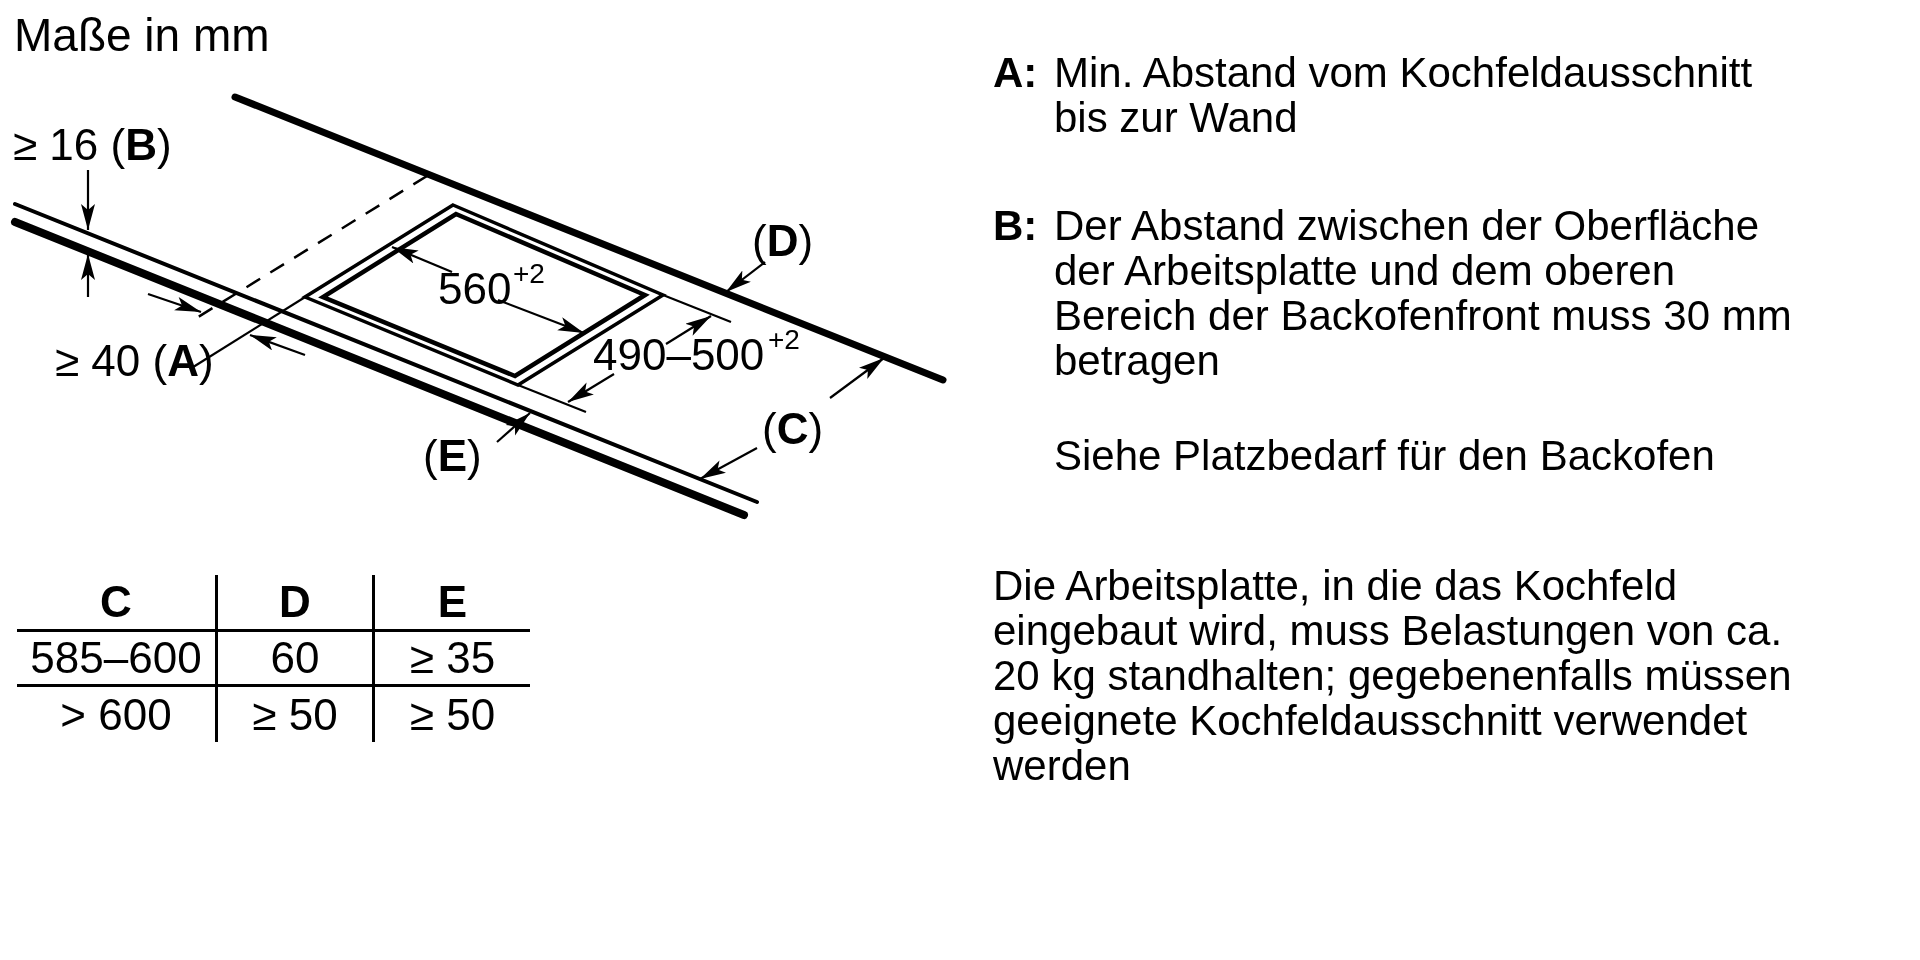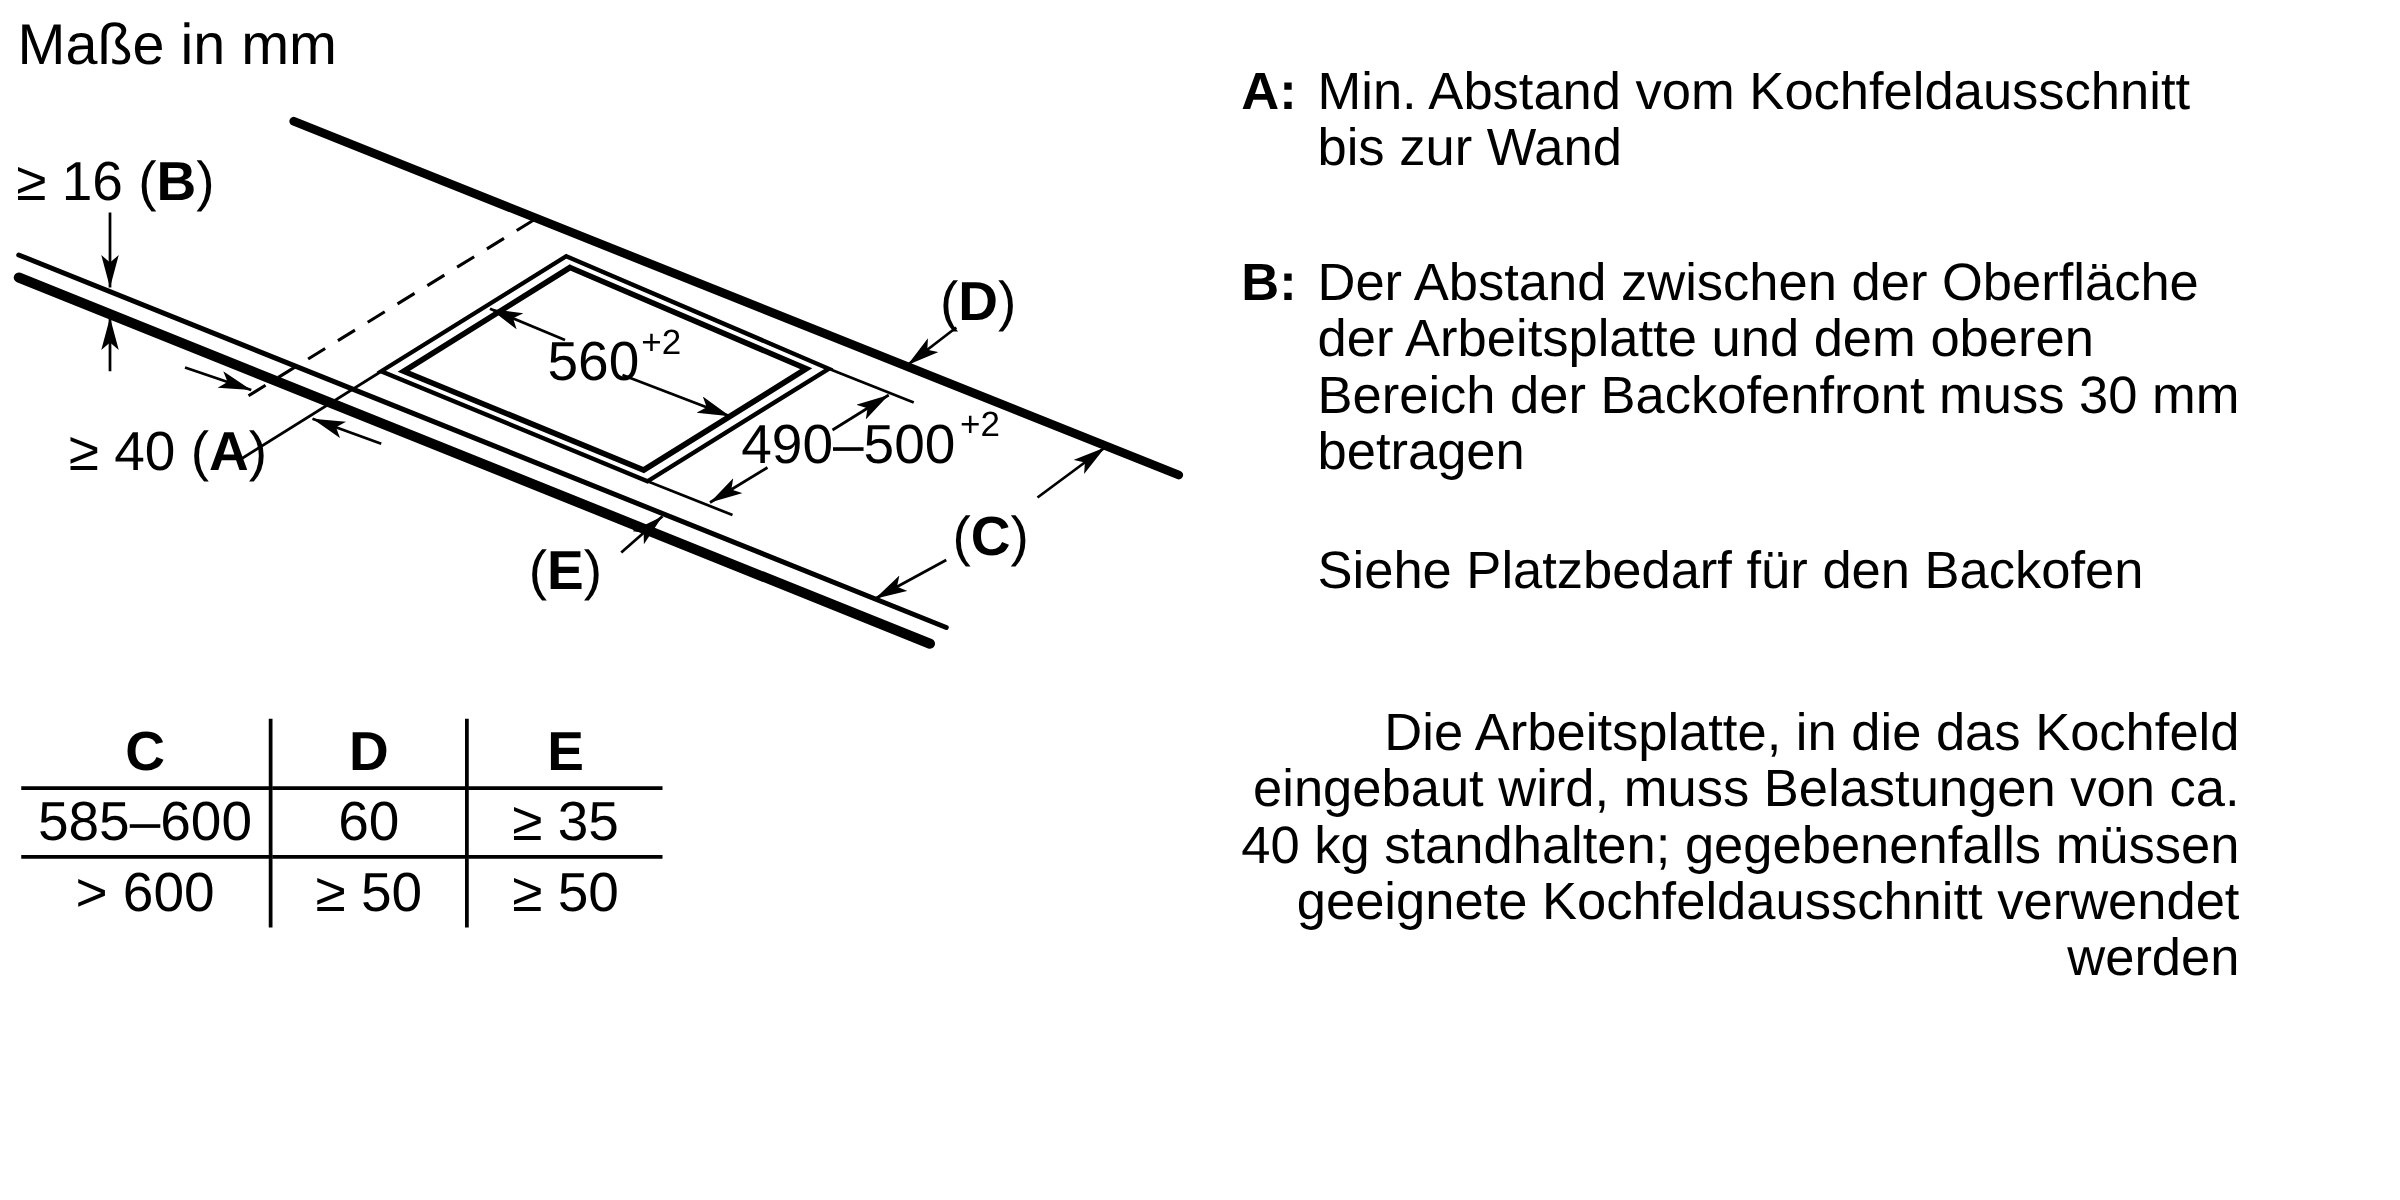--- a/index.html
+++ b/index.html
@@ -129,22 +129,22 @@
     <div class="note" style="top:203px;">
       <span class="note-label">B:</span>
       <div class="nline">Der Abstand zwischen der Oberfläche</div>
       <div class="nline">der Arbeitsplatte und dem oberen</div>
       <div class="nline">Bereich der Backofenfront muss 30 mm</div>
       <div class="nline">betragen</div>
     </div>
 
     <div class="plain" style="left:61px;top:433px;">Siehe Platzbedarf für den Backofen</div>
 
-    <div class="plain" style="left:0;top:563px;text-align:right;">
+    <div class="plain" style="left:0;top:563px;">
       <div class="nline">Die Arbeitsplatte, in die das Kochfeld</div>
       <div class="nline">eingebaut wird, muss Belastungen von ca.</div>
-      <div class="nline">40 kg standhalten; gegebenenfalls müssen</div>
+      <div class="nline">20 kg standhalten; gegebenenfalls müssen</div>
       <div class="nline">geeignete Kochfeldausschnitt verwendet</div>
       <div class="nline">werden</div>
     </div>
 
   </div>
 </div>
 
 </body></html>

